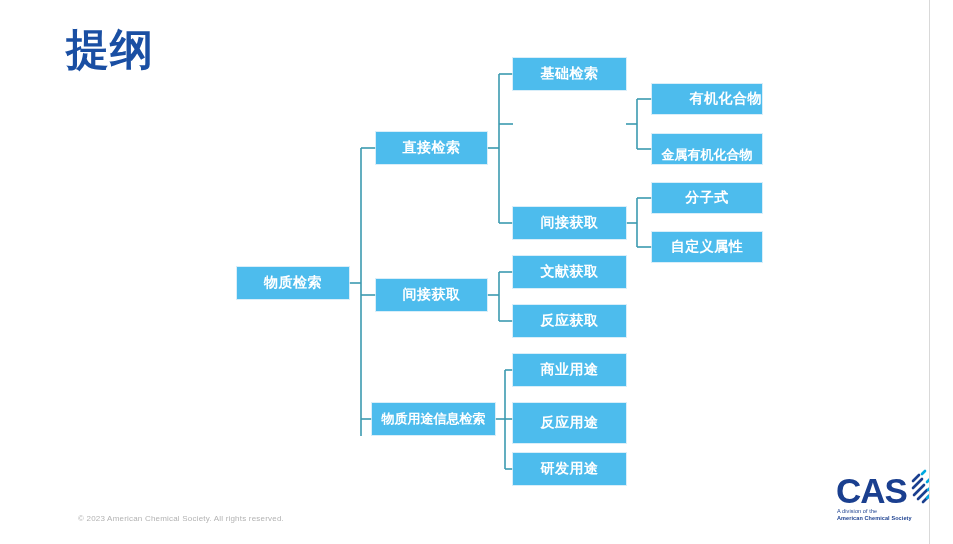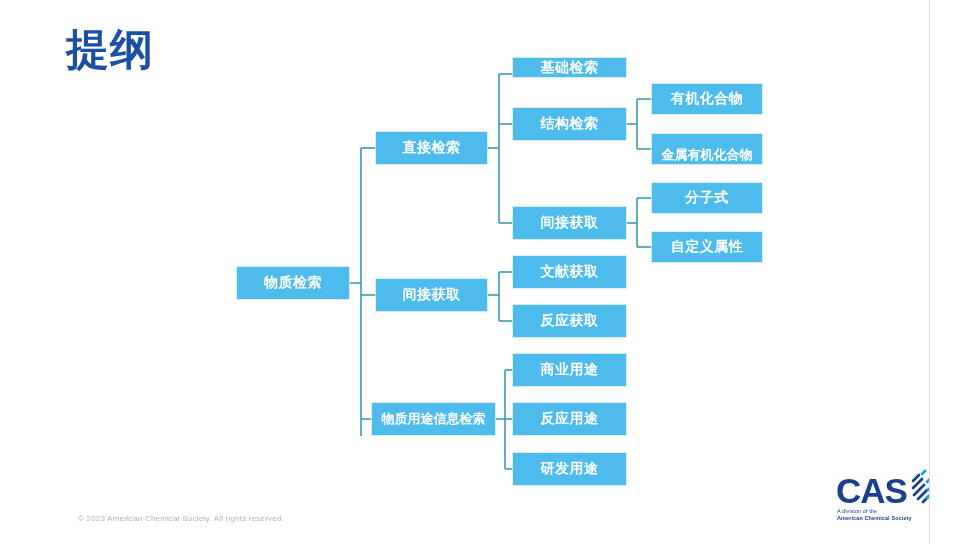--- a/index.html
+++ b/index.html
@@ -182,31 +182,28 @@
     <div class="node" style="left:360px; top:132px; width:111px; height:32px;">
       <span>直接检索</span>
     </div>
     <div class="node" style="left:360px; top:279px; width:111px; height:32px;">
       <span>间接获取</span>
     </div>
     <div class="node wide-label" style="left:356px; top:403px; width:123px; height:32px;">
       <span>物质用途信息检索</span>
     </div>
 
-    <div class="node" style="left:497px; top:58px; width:113px; height:19px;">
+    <div class="node" style="left:497px; top:58px; width:113px; height:32px;">
       <span>基础检索</span>
-    </div>
-    <div class="node" style="left:497px; top:108px; width:113px; height:32px;">
-      <span>结构检索</span>
     </div>
     <div class="node" style="left:497px; top:207px; width:113px; height:32px;">
       <span>间接获取</span>
     </div>
 
-    <div class="node" style="left:636px; top:84px; width:110px; height:30px;">
+    <div class="node" style="left:636px; top:84px; width:110px; height:30px;justify-content:flex-end;">
       <span>有机化合物</span>
     </div>
     <div class="node wide-label" style="left:636px; top:134px; width:110px; height:30px;align-items:flex-end;">
       <span>金属有机化合物</span>
     </div>
 
     <div class="node" style="left:636px; top:183px; width:110px; height:30px;">
       <span>分子式</span>
     </div>
     <div class="node" style="left:636px; top:232px; width:110px; height:30px;text-align:right;">
@@ -216,21 +213,21 @@
     <div class="node" style="left:497px; top:256px; width:113px; height:32px;">
       <span>文献获取</span>
     </div>
     <div class="node" style="left:497px; top:305px; width:113px; height:32px;">
       <span>反应获取</span>
     </div>
 
     <div class="node" style="left:497px; top:354px; width:113px; height:32px;">
       <span>商业用途</span>
     </div>
-    <div class="node" style="left:497px; top:403px; width:113px; height:32px;">
+    <div class="node" style="left:497px; top:403px; width:113px; height:40px;">
       <span>反应用途</span>
     </div>
     <div class="node" style="left:497px; top:453px; width:113px; height:32px;">
       <span>研发用途</span>
     </div>
 
   </div>
 
   <div class="copyright">© 2023 American Chemical Society. All rights reserved.</div>
 

